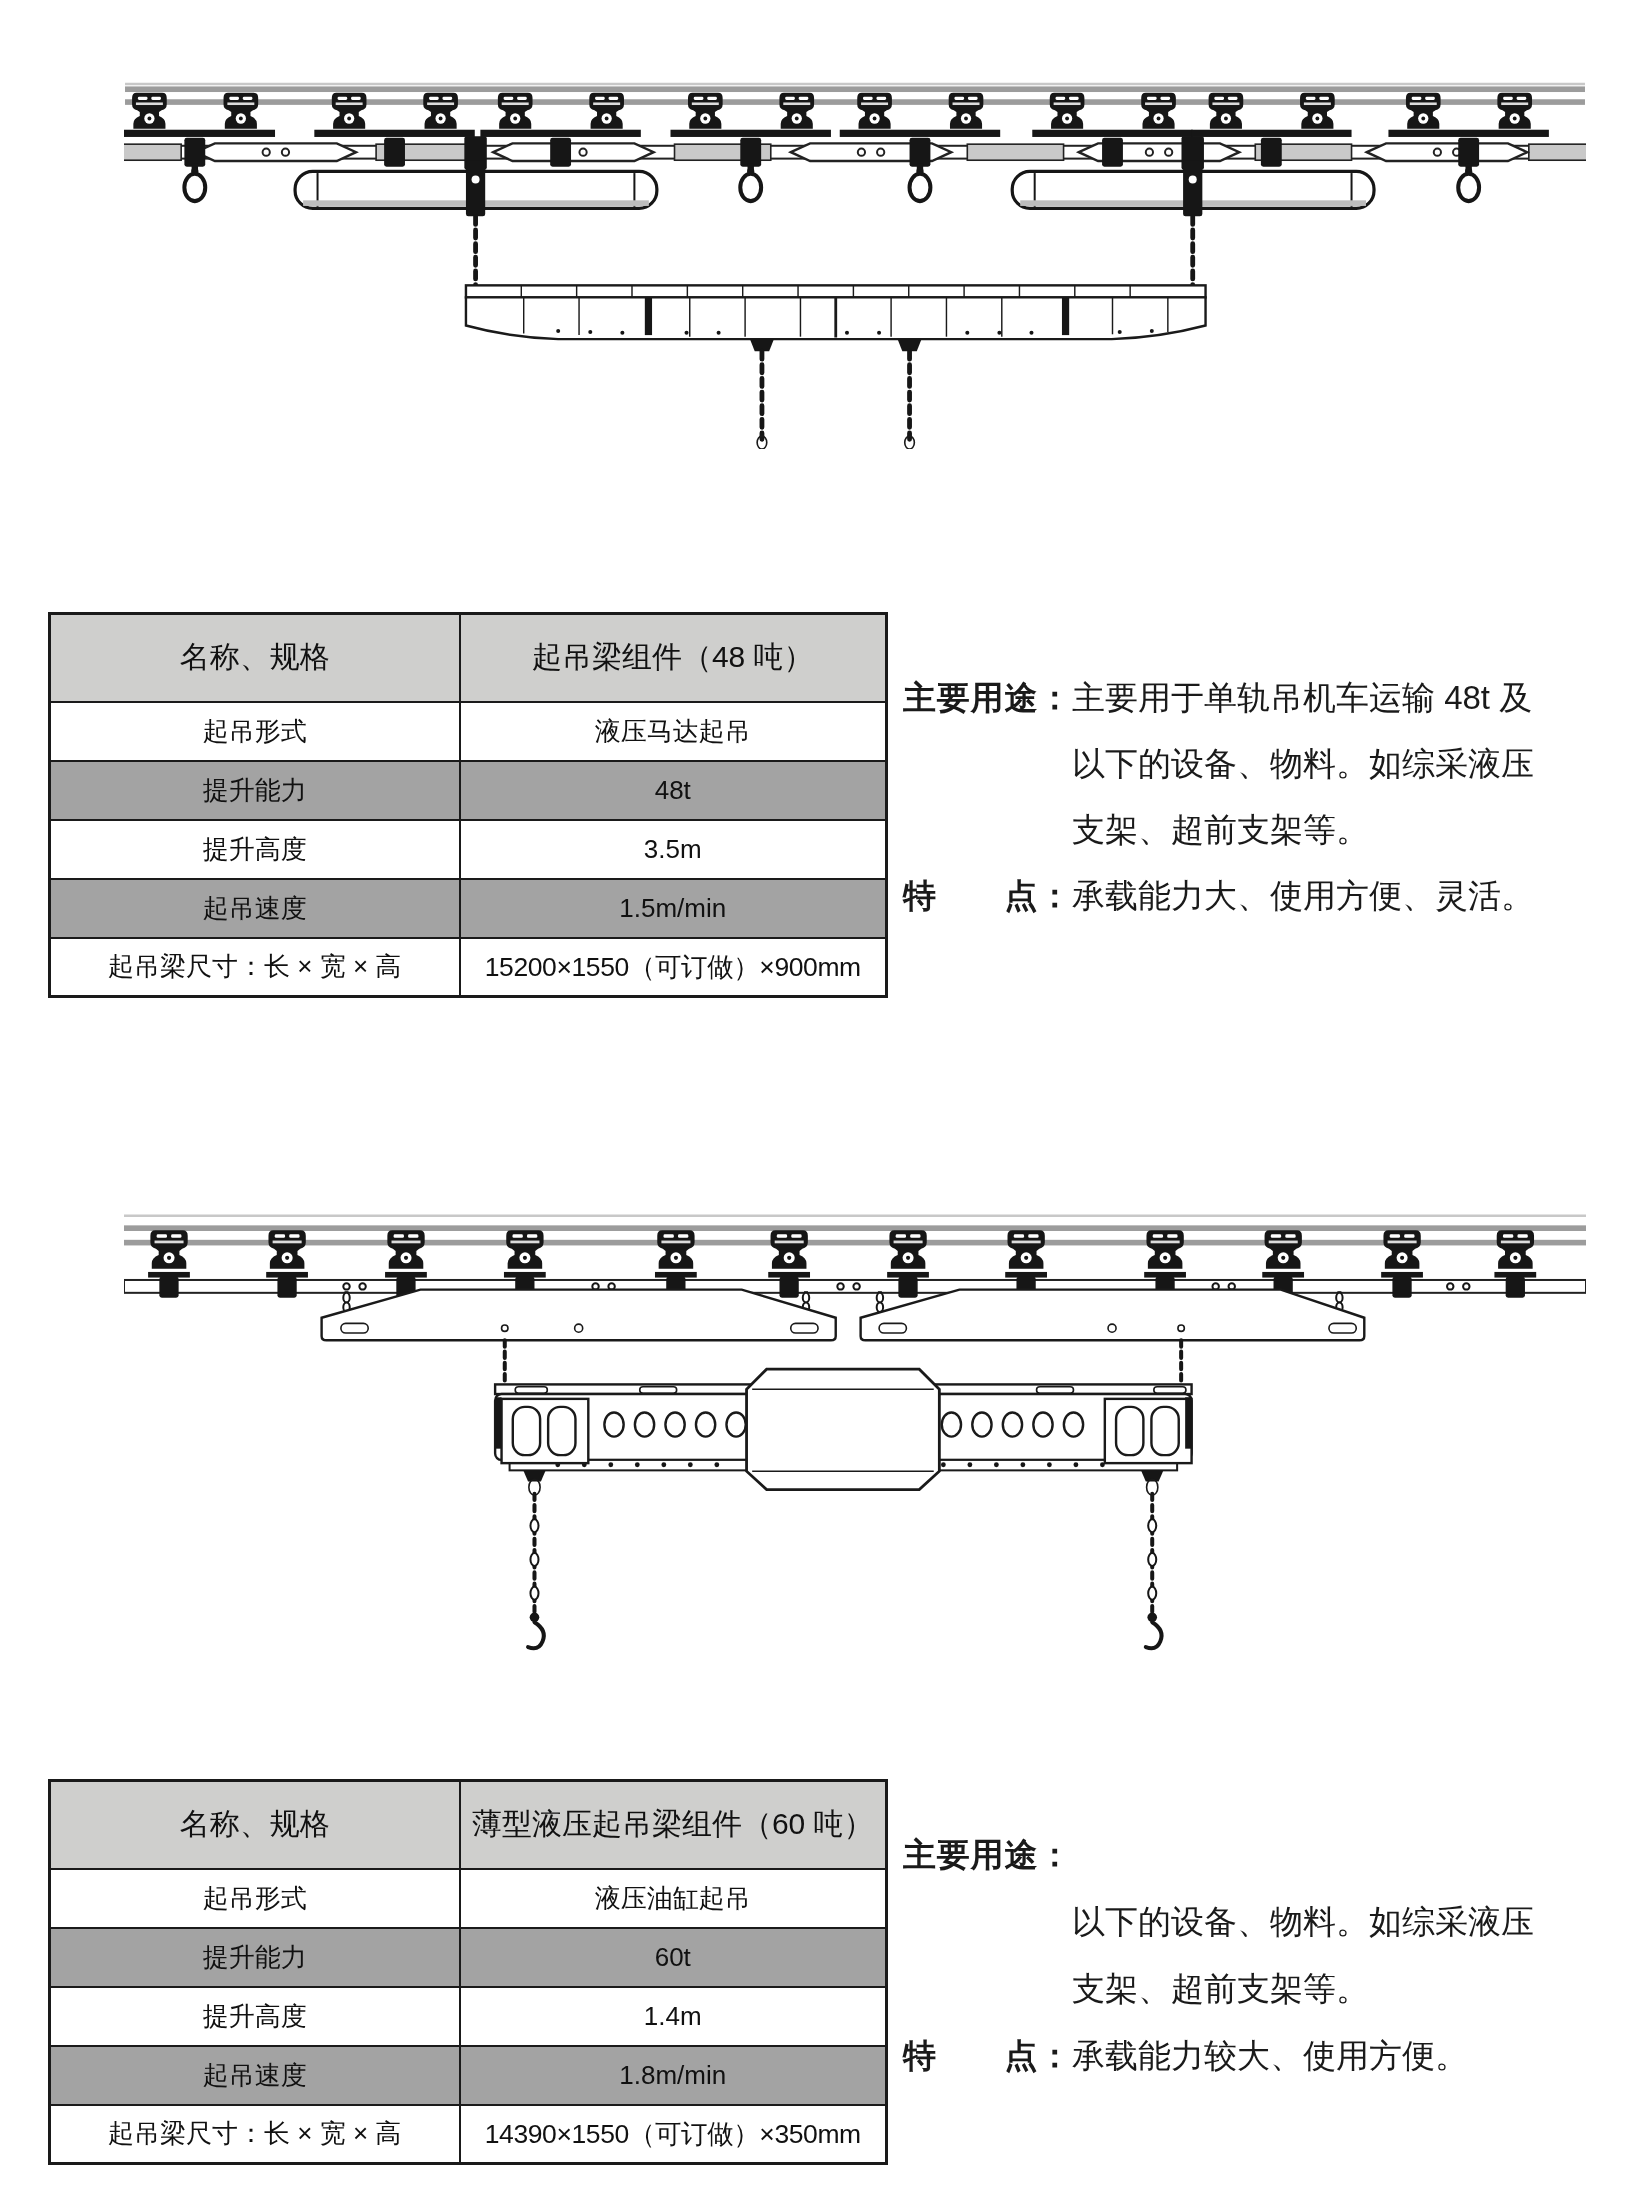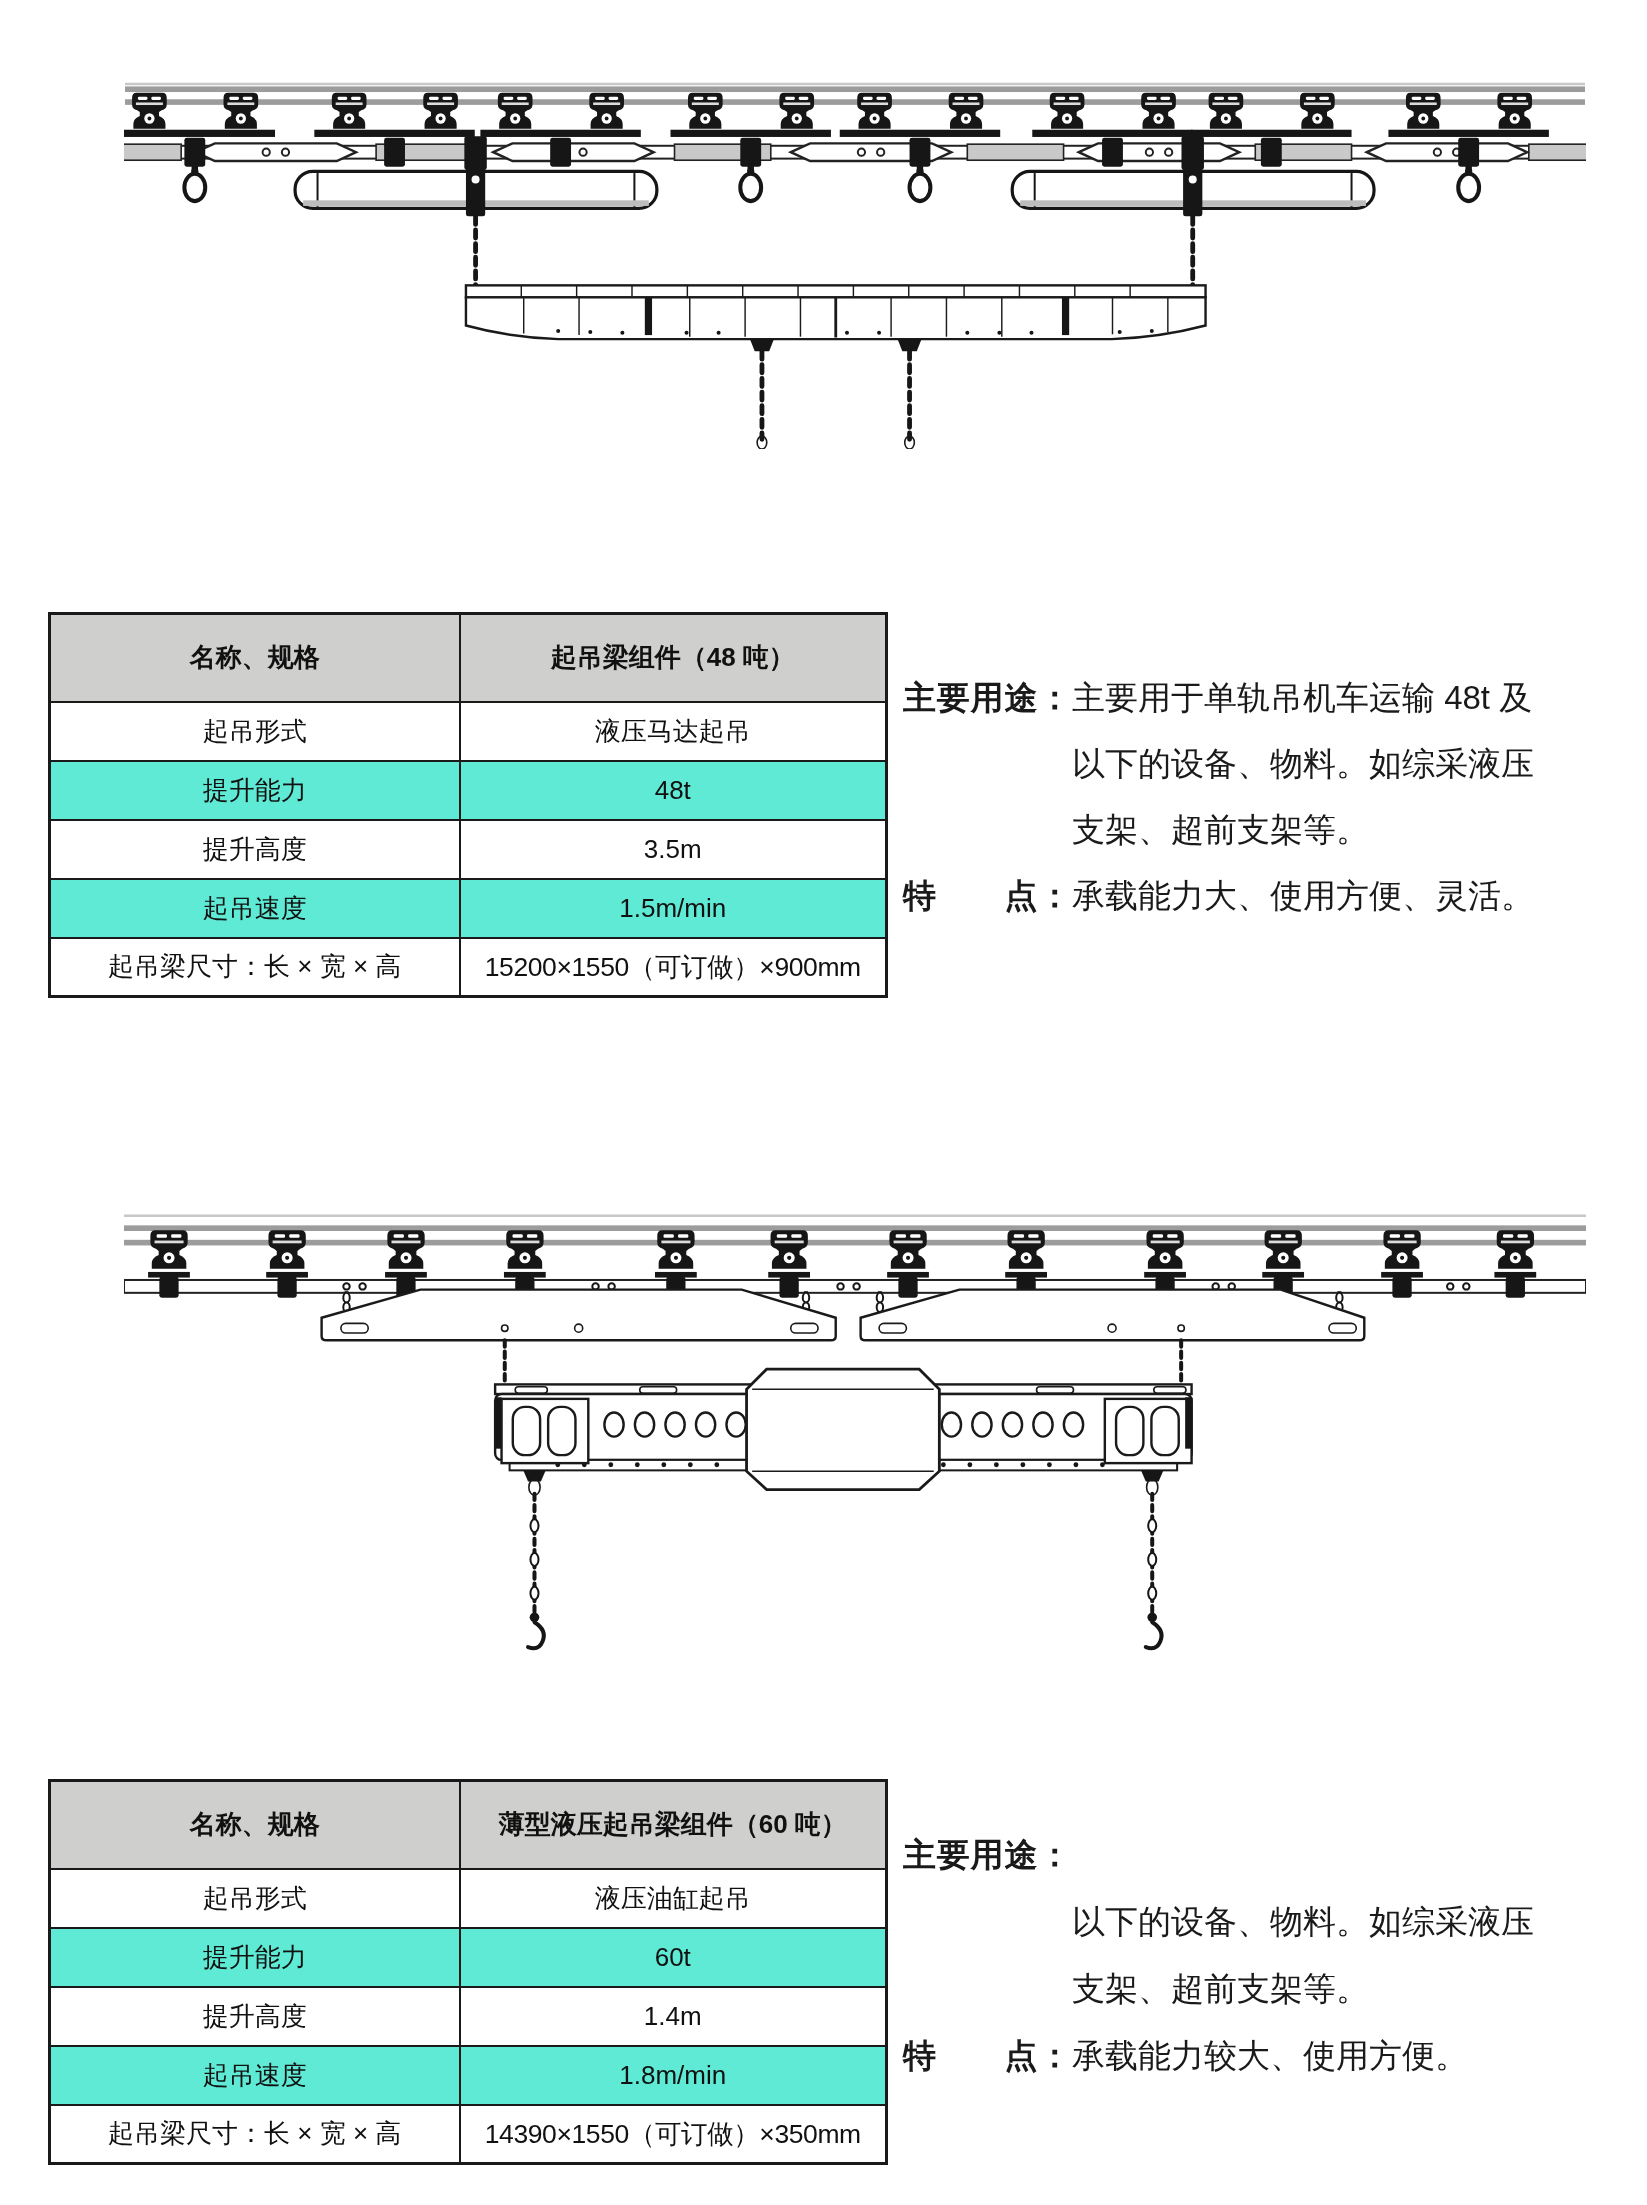--- a/index.html
+++ b/index.html
@@ -19,23 +19,23 @@
   .linkring{fill:#ffffff;stroke:#161616;stroke-width:2.5;}
   .holebig {fill:#ffffff;stroke:#1a1a1a;stroke-width:3;}
   .tick    {stroke:#1a1a1a;stroke-width:1.8;}
 
   
   table.spec{position:absolute;left:48px;width:840px;border-collapse:collapse;table-layout:fixed;
              border:3.2px solid #1a1a1a;background:#fff;}
   table.spec td{border:2.4px solid #1a1a1a;text-align:center;vertical-align:middle;
                 font-size:26px;color:#111;padding:0 4.8px;overflow:hidden;}
   table.spec tr.hd{height:88px;background:#cfcfcd;}
-  table.spec tr.hd td{font-size:26px;font-weight:700;}
+  table.spec tr.hd td{font-size:30px;font-weight:400;}
   table.spec tr.rw{height:59px;}
-  table.spec tr.alt{background:#5eead4;}
+  table.spec tr.alt{background:#a3a3a3;}
   table.spec td.dimv{font-size:26.5px;letter-spacing:-0.4px;margin-left:36px;}
 
   
   .textblock{position:absolute;left:903px;width:747px;font-size:33px;line-height:66px;
              color:#1a1a1a;}
   .tb2{line-height:67px;}
   .tline{display:flex;white-space:nowrap;}
   .lbl{font-weight:800;flex:0 0 auto;letter-spacing:0.8px;text-align:right;}
   .ghost{visibility:hidden;}
   .bodytxt{flex:0 0 auto;}

